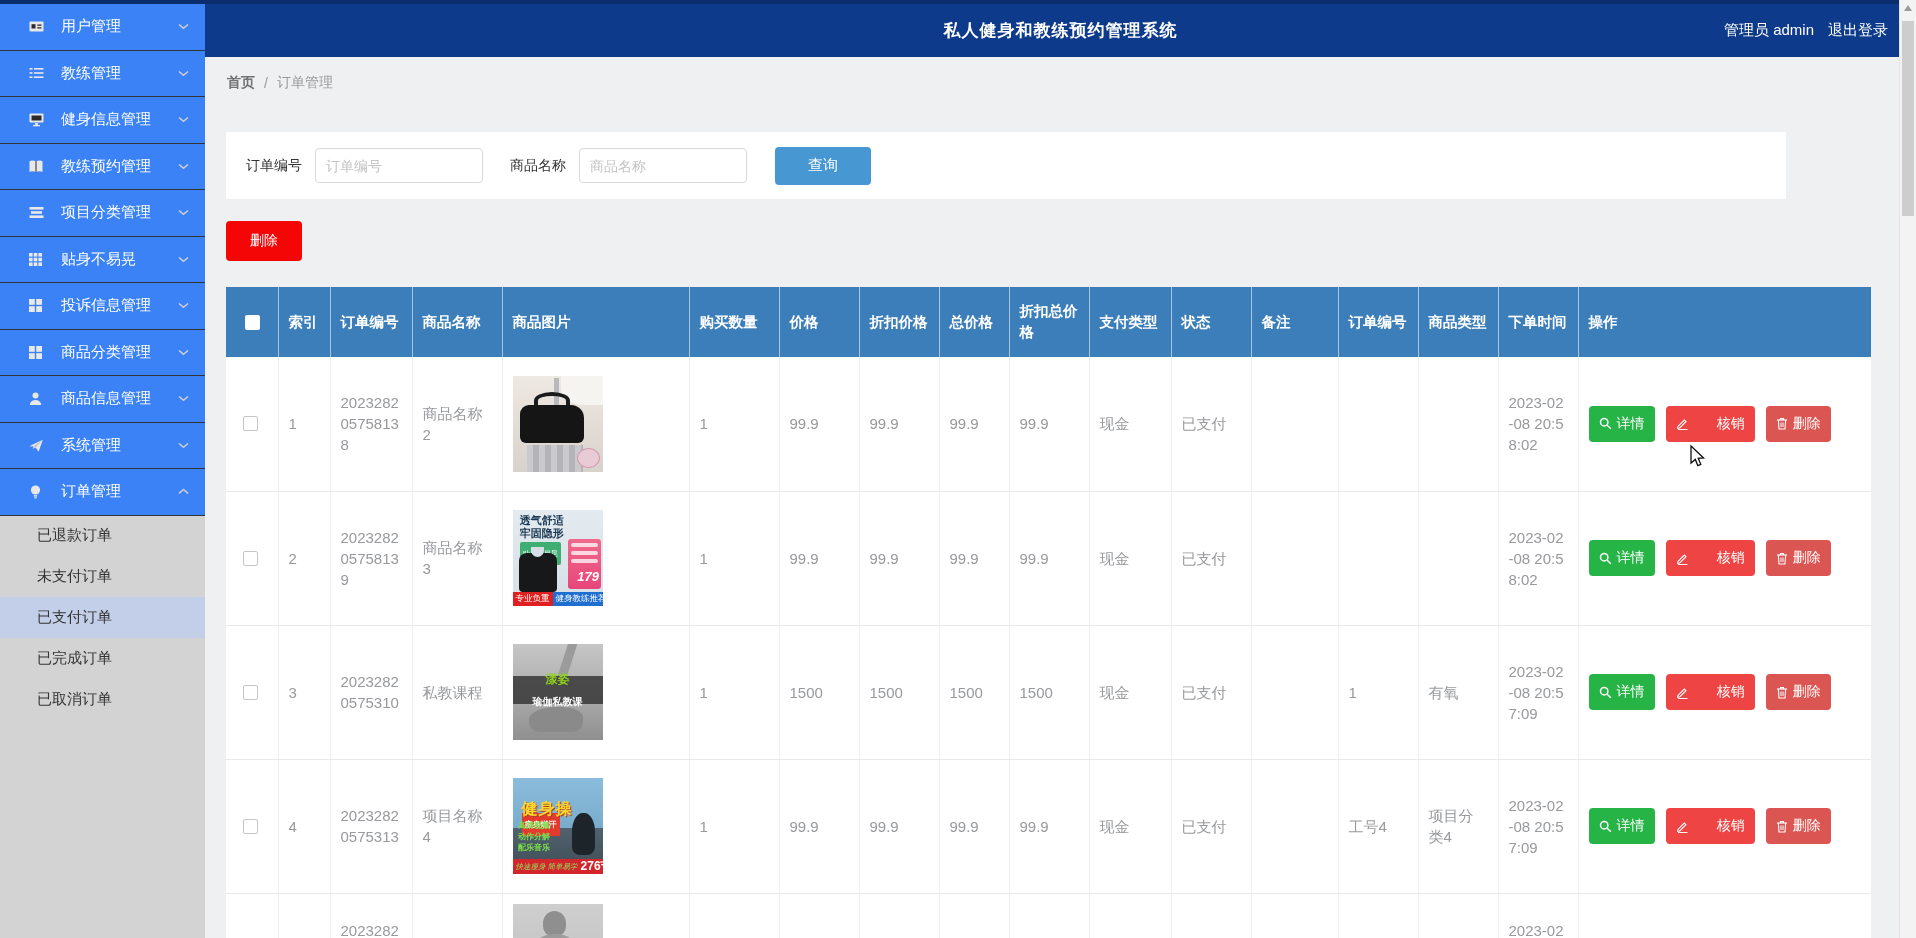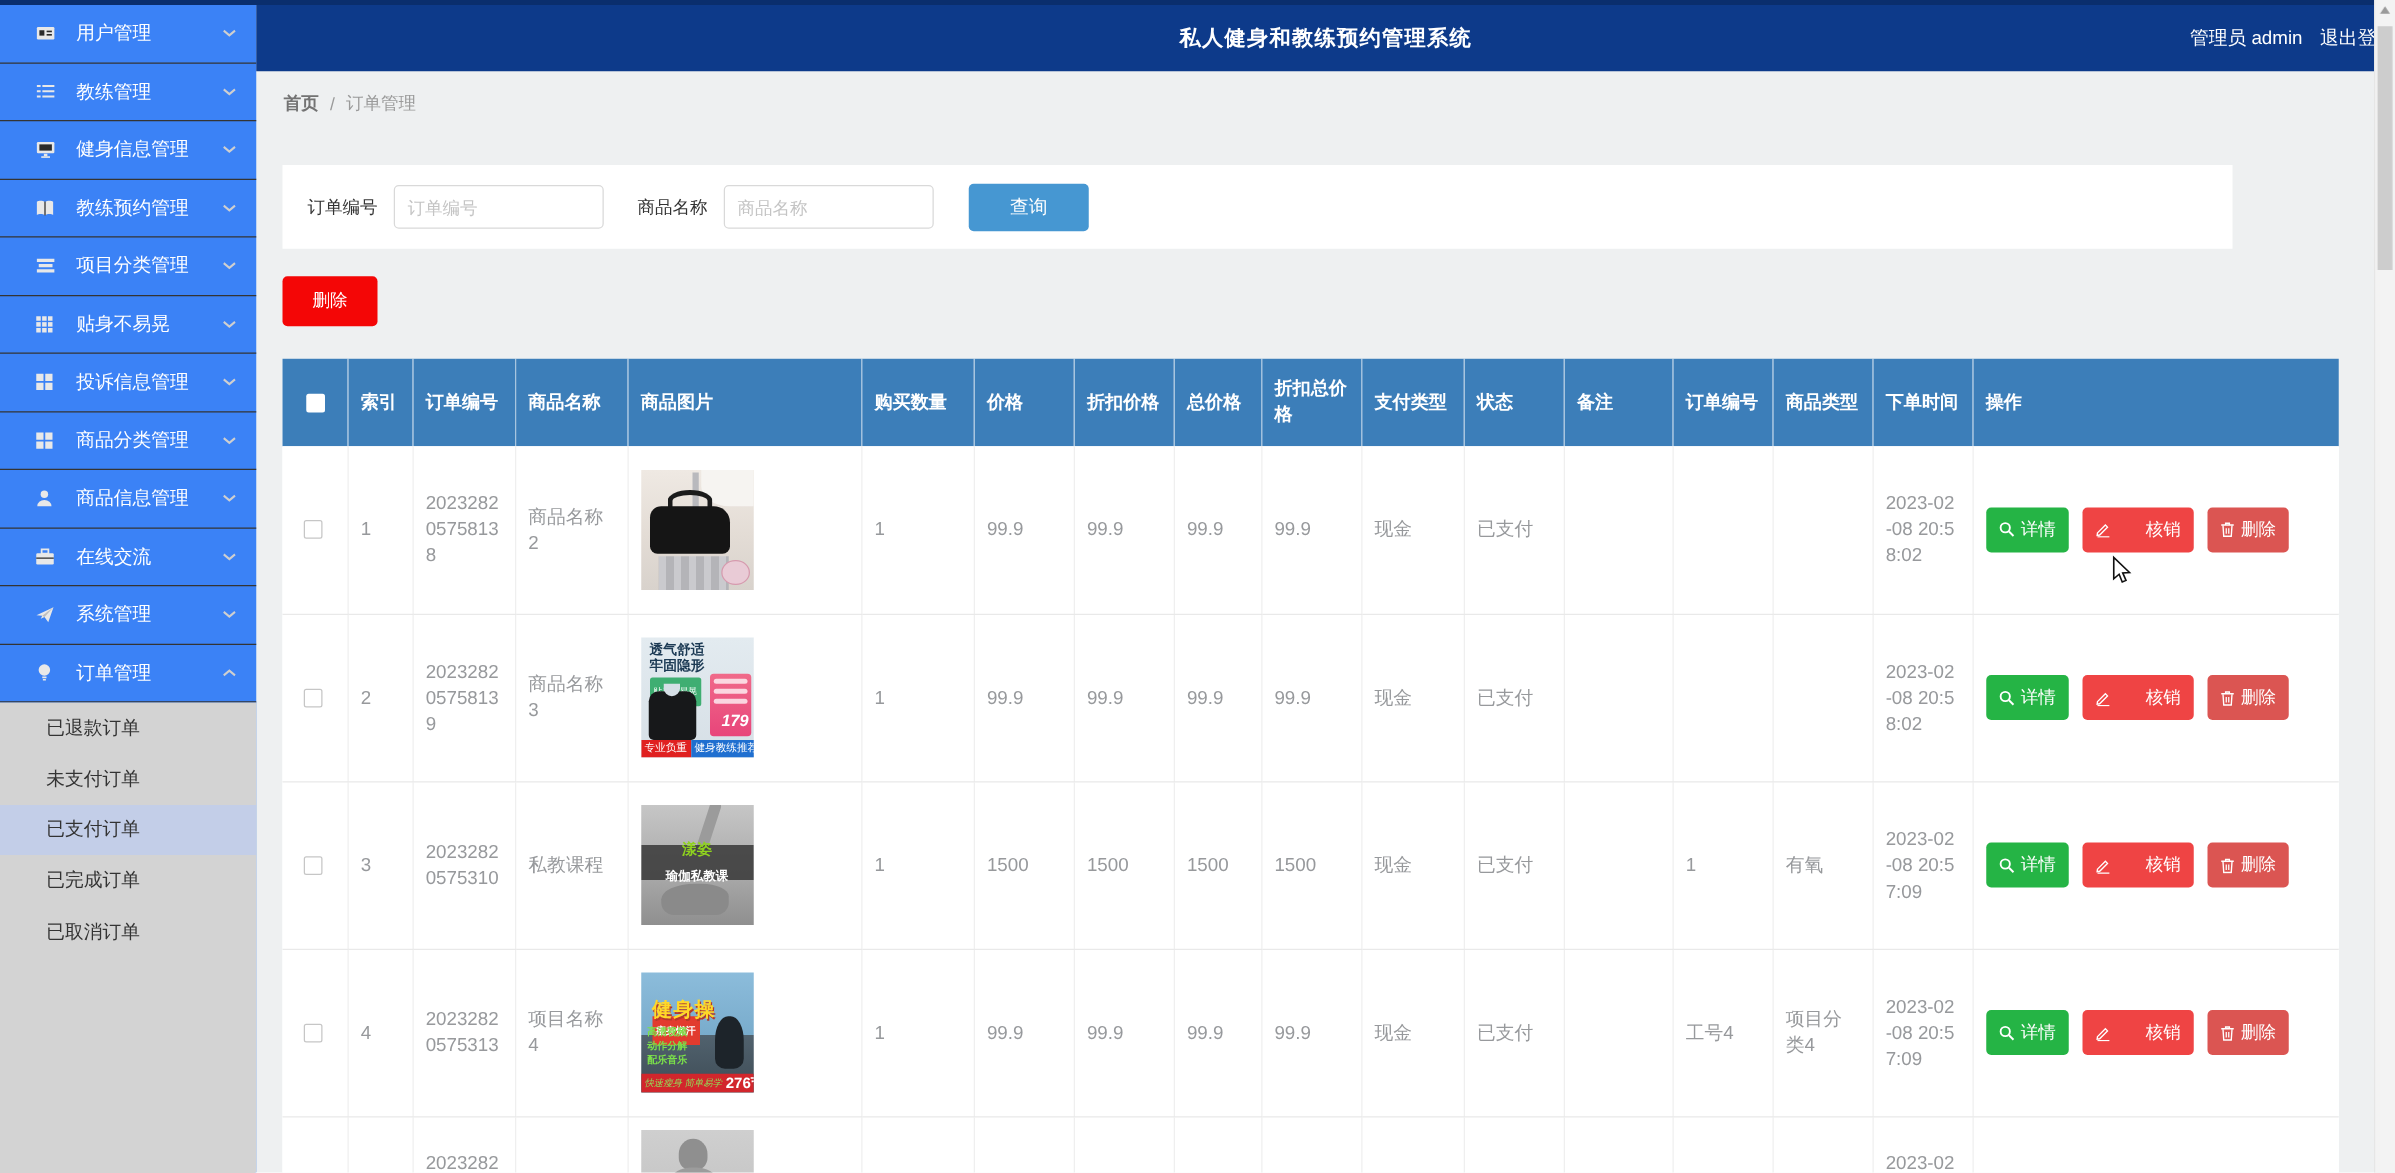--- a/index.html
+++ b/index.html
@@ -23,21 +23,21 @@
   .side-sub { flex:1; background:#d3d3d3; }
   .sub-item { height:40.8px; display:flex; align-items:center; padding-left:37px;
               color:#333; font-size:15px; cursor:default; }
   .sub-item.active { background:#c3cee8; }
 
   
   .main { flex:1; padding-top:4px; position:relative; }
   .appbar { height:53px; background:#0d3a8a; display:flex; align-items:center; position:relative; }
   .app-title { position:absolute; left:50%; transform:translateX(-50%);
                color:#fff; font-size:17px; font-weight:bold; letter-spacing:1px; white-space:nowrap; }
-  .app-user { margin-left:auto; color:#fff; font-size:15px; 
+  .app-user { margin-left:auto; color:#fff; font-size:15px; padding-right:28px;
               display:flex; gap:14px; align-items:center; }
   .crumbs { height:52px; display:flex; align-items:center; padding-left:22px;
             font-size:14px; color:#9a9a9a; gap:9px; }
   .crumb-home { color:#737373; font-weight:bold; }
 
   .content { padding-left:21px; }
   .search-card { width:1560px; height:67px; margin-top:23px; background:#fff;
                  display:flex; align-items:center; padding-left:20px; }
   .search-card label { font-size:14px; color:#333; margin-right:13px; white-space:nowrap; }
   .search-card input { width:168px; height:35px; border:1px solid #d9d9d9; border-radius:4px;
@@ -296,35 +296,20 @@
           </svg>
       </span>
       <span class="s-label">商品信息管理</span>
       <span class="chev">
           <svg width="11" height="7">
             <polyline points="1,1.5 5.5,5.3 10,1.5" stroke="#cfcfcf" stroke-width="1.6" fill="none"></polyline>
           </svg>
         </span>
     </div>
 
-    <div class="side-item">
-      <span class="s-icon">
-        <svg width="16" height="15" viewBox="0 0 16 15">
-            <rect x="5.3" y="1.5" width="5.4" height="3.4" fill="none" stroke="#e8e8e8" stroke-width="1.4"></rect>
-            <rect x="1" y="4.5" width="14" height="9" rx="1" fill="#e8e8e8"></rect>
-            <rect x="1" y="8" width="14" height="1" fill="#2b2b2b"></rect>
-          </svg>
-      </span>
-      <span class="s-label">在线交流</span>
-      <span class="chev">
-          <svg width="11" height="7">
-            <polyline points="1,1.5 5.5,5.3 10,1.5" stroke="#cfcfcf" stroke-width="1.6" fill="none"></polyline>
-          </svg>
-        </span>
-    </div>
 
     <div class="side-item">
       <span class="s-icon">
         <svg width="16" height="15" viewBox="0 0 16 15">
             <path d="M1.2 8.2 L14.8 1.8 L10.6 13.8 L7.6 9.5 L4.6 11 L5.8 8.6 Z" fill="#e8e8e8"></path>
             <path d="M7.6 9.5 L14.8 1.8 L5.8 8.6 Z" fill="#bdbdbd"></path>
           </svg>
       </span>
       <span class="s-label">系统管理</span>
       <span class="chev">

